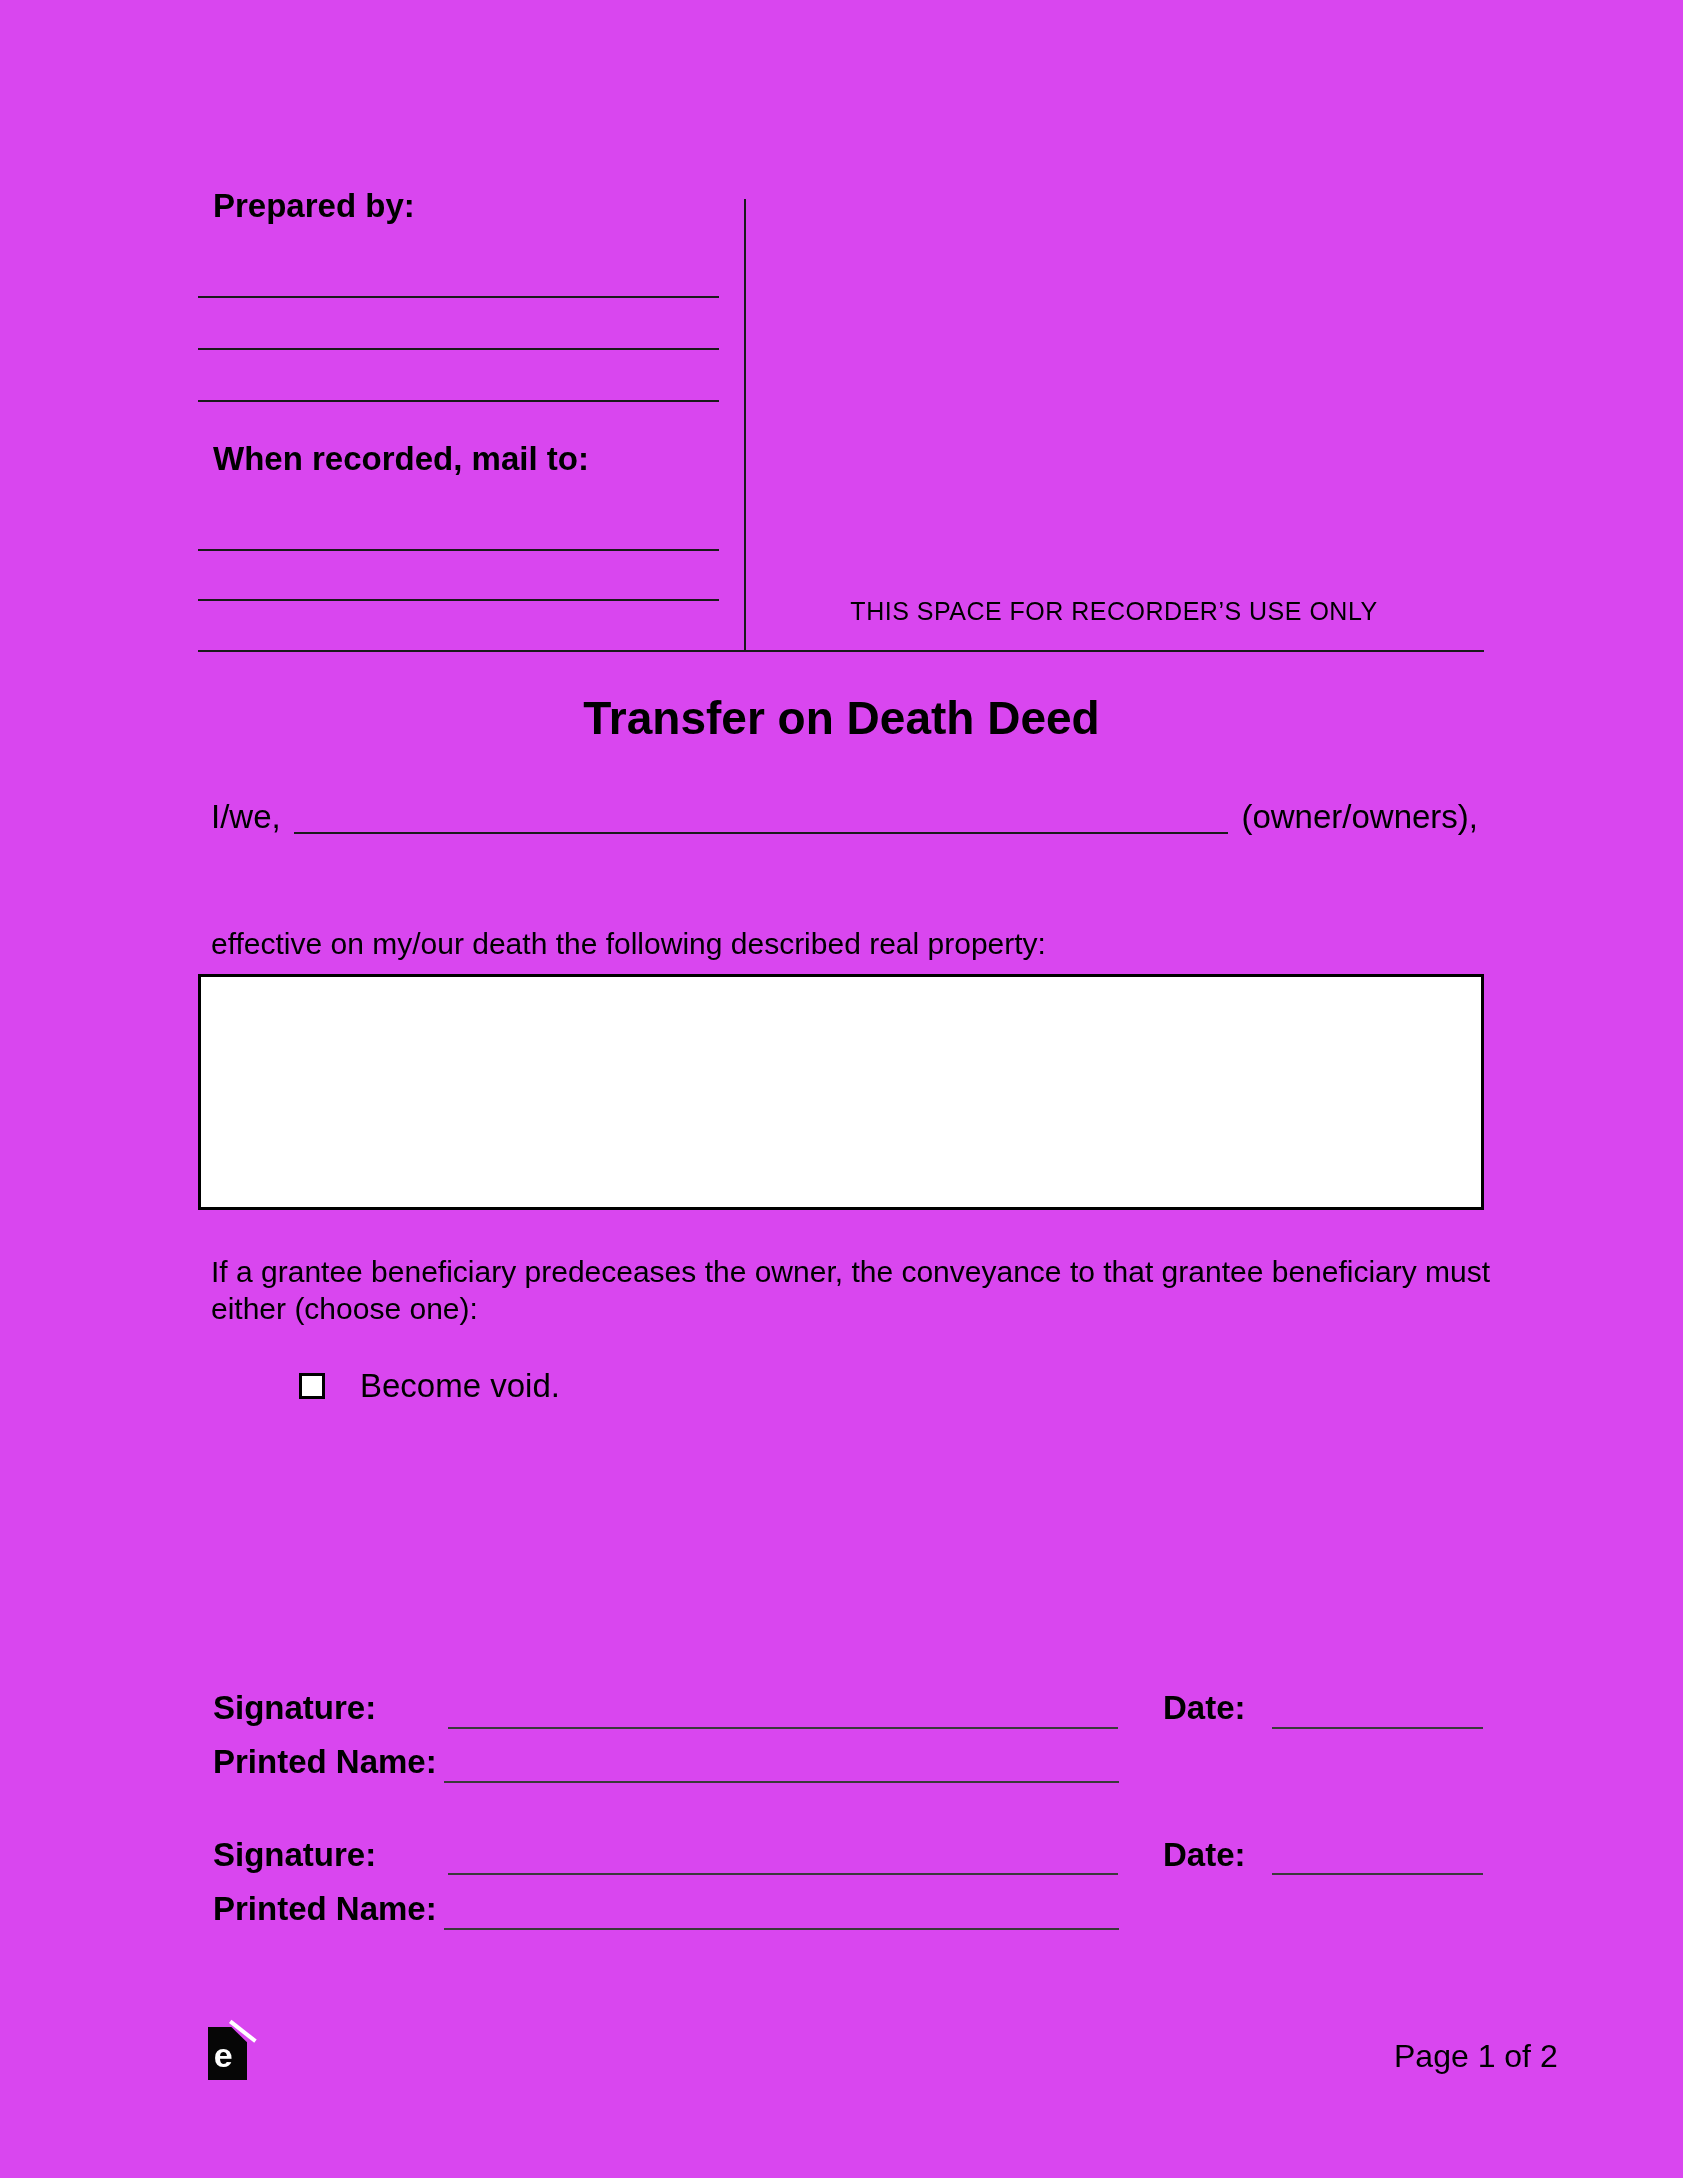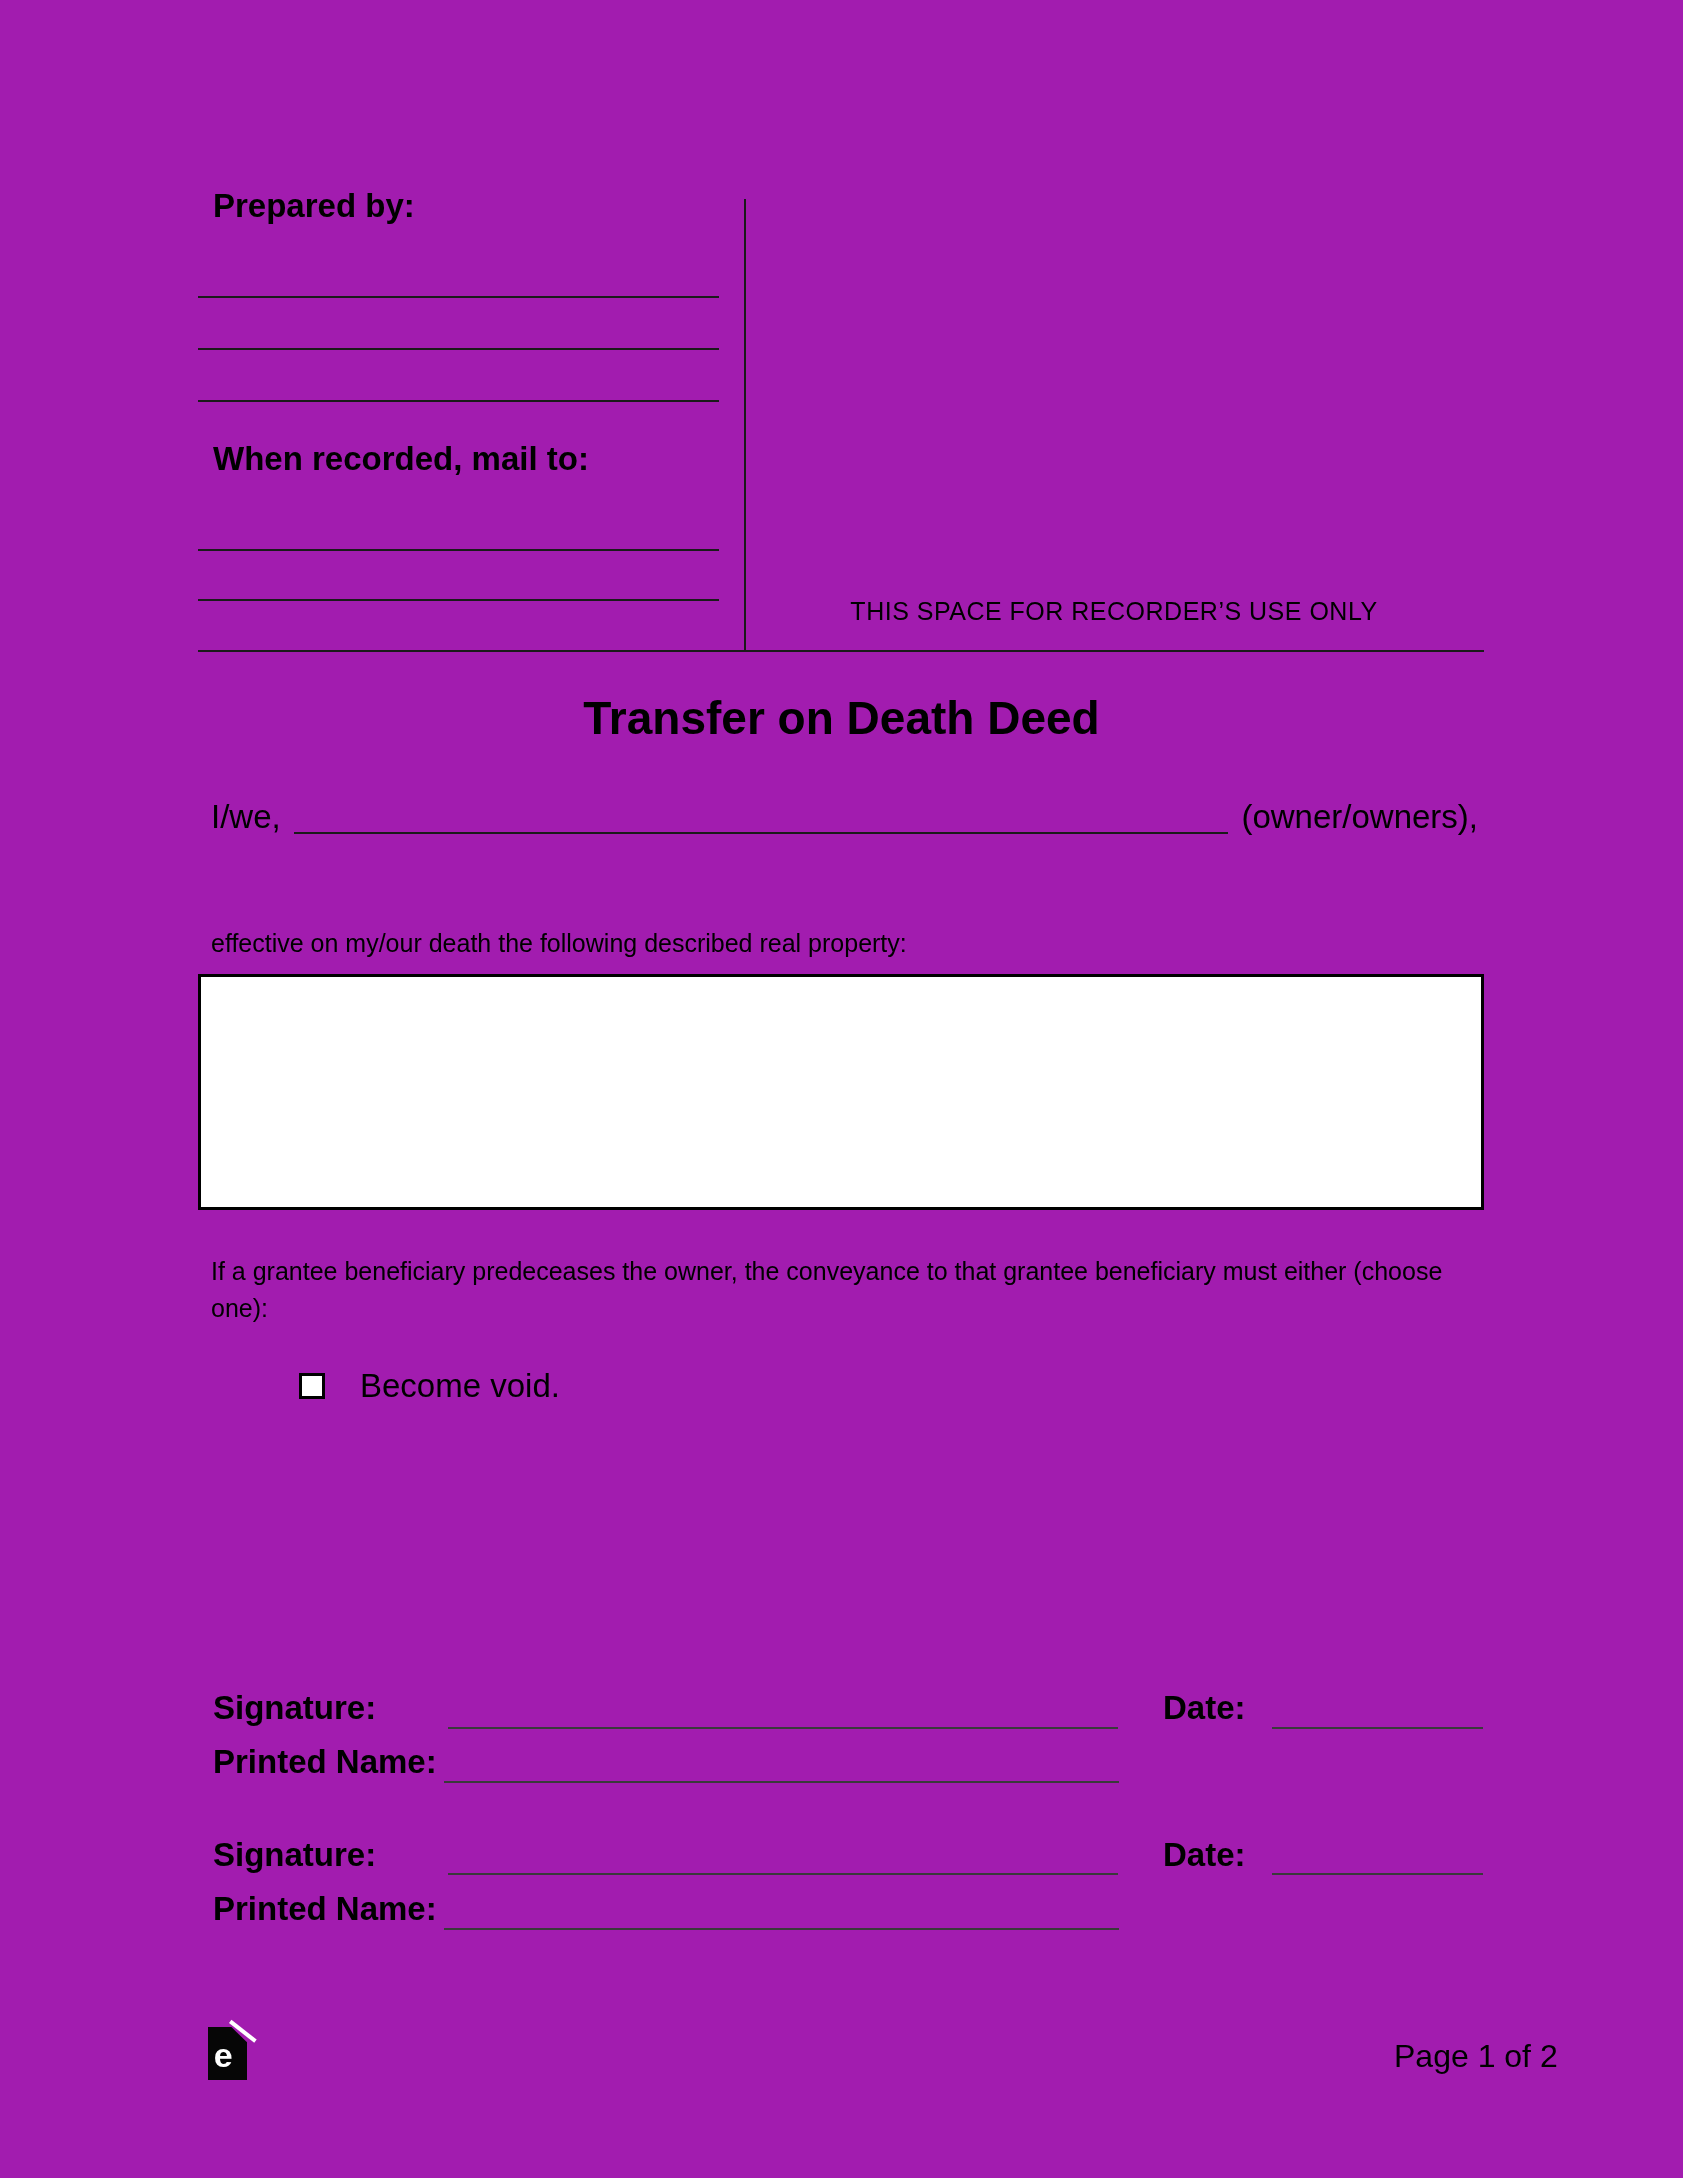--- a/index.html
+++ b/index.html
@@ -1,24 +1,24 @@
 <!DOCTYPE html>
 <html><head>
 <meta charset="utf-8">
 <style>
   html,body{margin:0;padding:0;background:#fff;}
   .page{
-    position:relative;width:1683px;height:2178px;background:#a21caf;
+    position:relative;width:1683px;height:2178px;background:#d946ef;
     font-family:"Liberation Sans",sans-serif;color:#000;overflow:hidden;
   }
   .abs{position:absolute;}
   .rule{position:absolute;border-top:2px solid #1a1a1a;height:0;}
   .vrule{position:absolute;border-left:2px solid #1a1a1a;width:0;}
   .label{font-size:33px;font-weight:bold;line-height:40px;white-space:nowrap;}
-  .body-text{font-size:25px;line-height:37px;}
+  .body-text{font-size:30px;line-height:37px;}
   .fill-row{display:flex;align-items:flex-end;text-align:center;}
   .fill-row .txt{font-size:33px;line-height:38px;white-space:nowrap;}
   .fill-blank{flex:1;align-self:flex-end;height:12px;border-bottom:2px solid #1a1a1a;margin:0 13px 2px 13px;}
   .recorder-note{font-size:25px;letter-spacing:0.5px;text-align:center;}
   .title{font-size:46px;font-weight:bold;line-height:50px;text-align:center;white-space:nowrap;}
   .prop-box{position:absolute;border:3px solid #000;background:#fff;}
   .chk-row{display:flex;align-items:center;}
   .chk-box{width:26px;height:26px;border:3px solid #000;box-sizing:border-box;background:#fff;flex:0 0 auto;}
   .chk-label{font-size:33px;line-height:33px;margin-left:15px;white-space:nowrap;}
   .sig-label{position:absolute;font-size:33px;font-weight:bold;line-height:40px;white-space:nowrap;}

